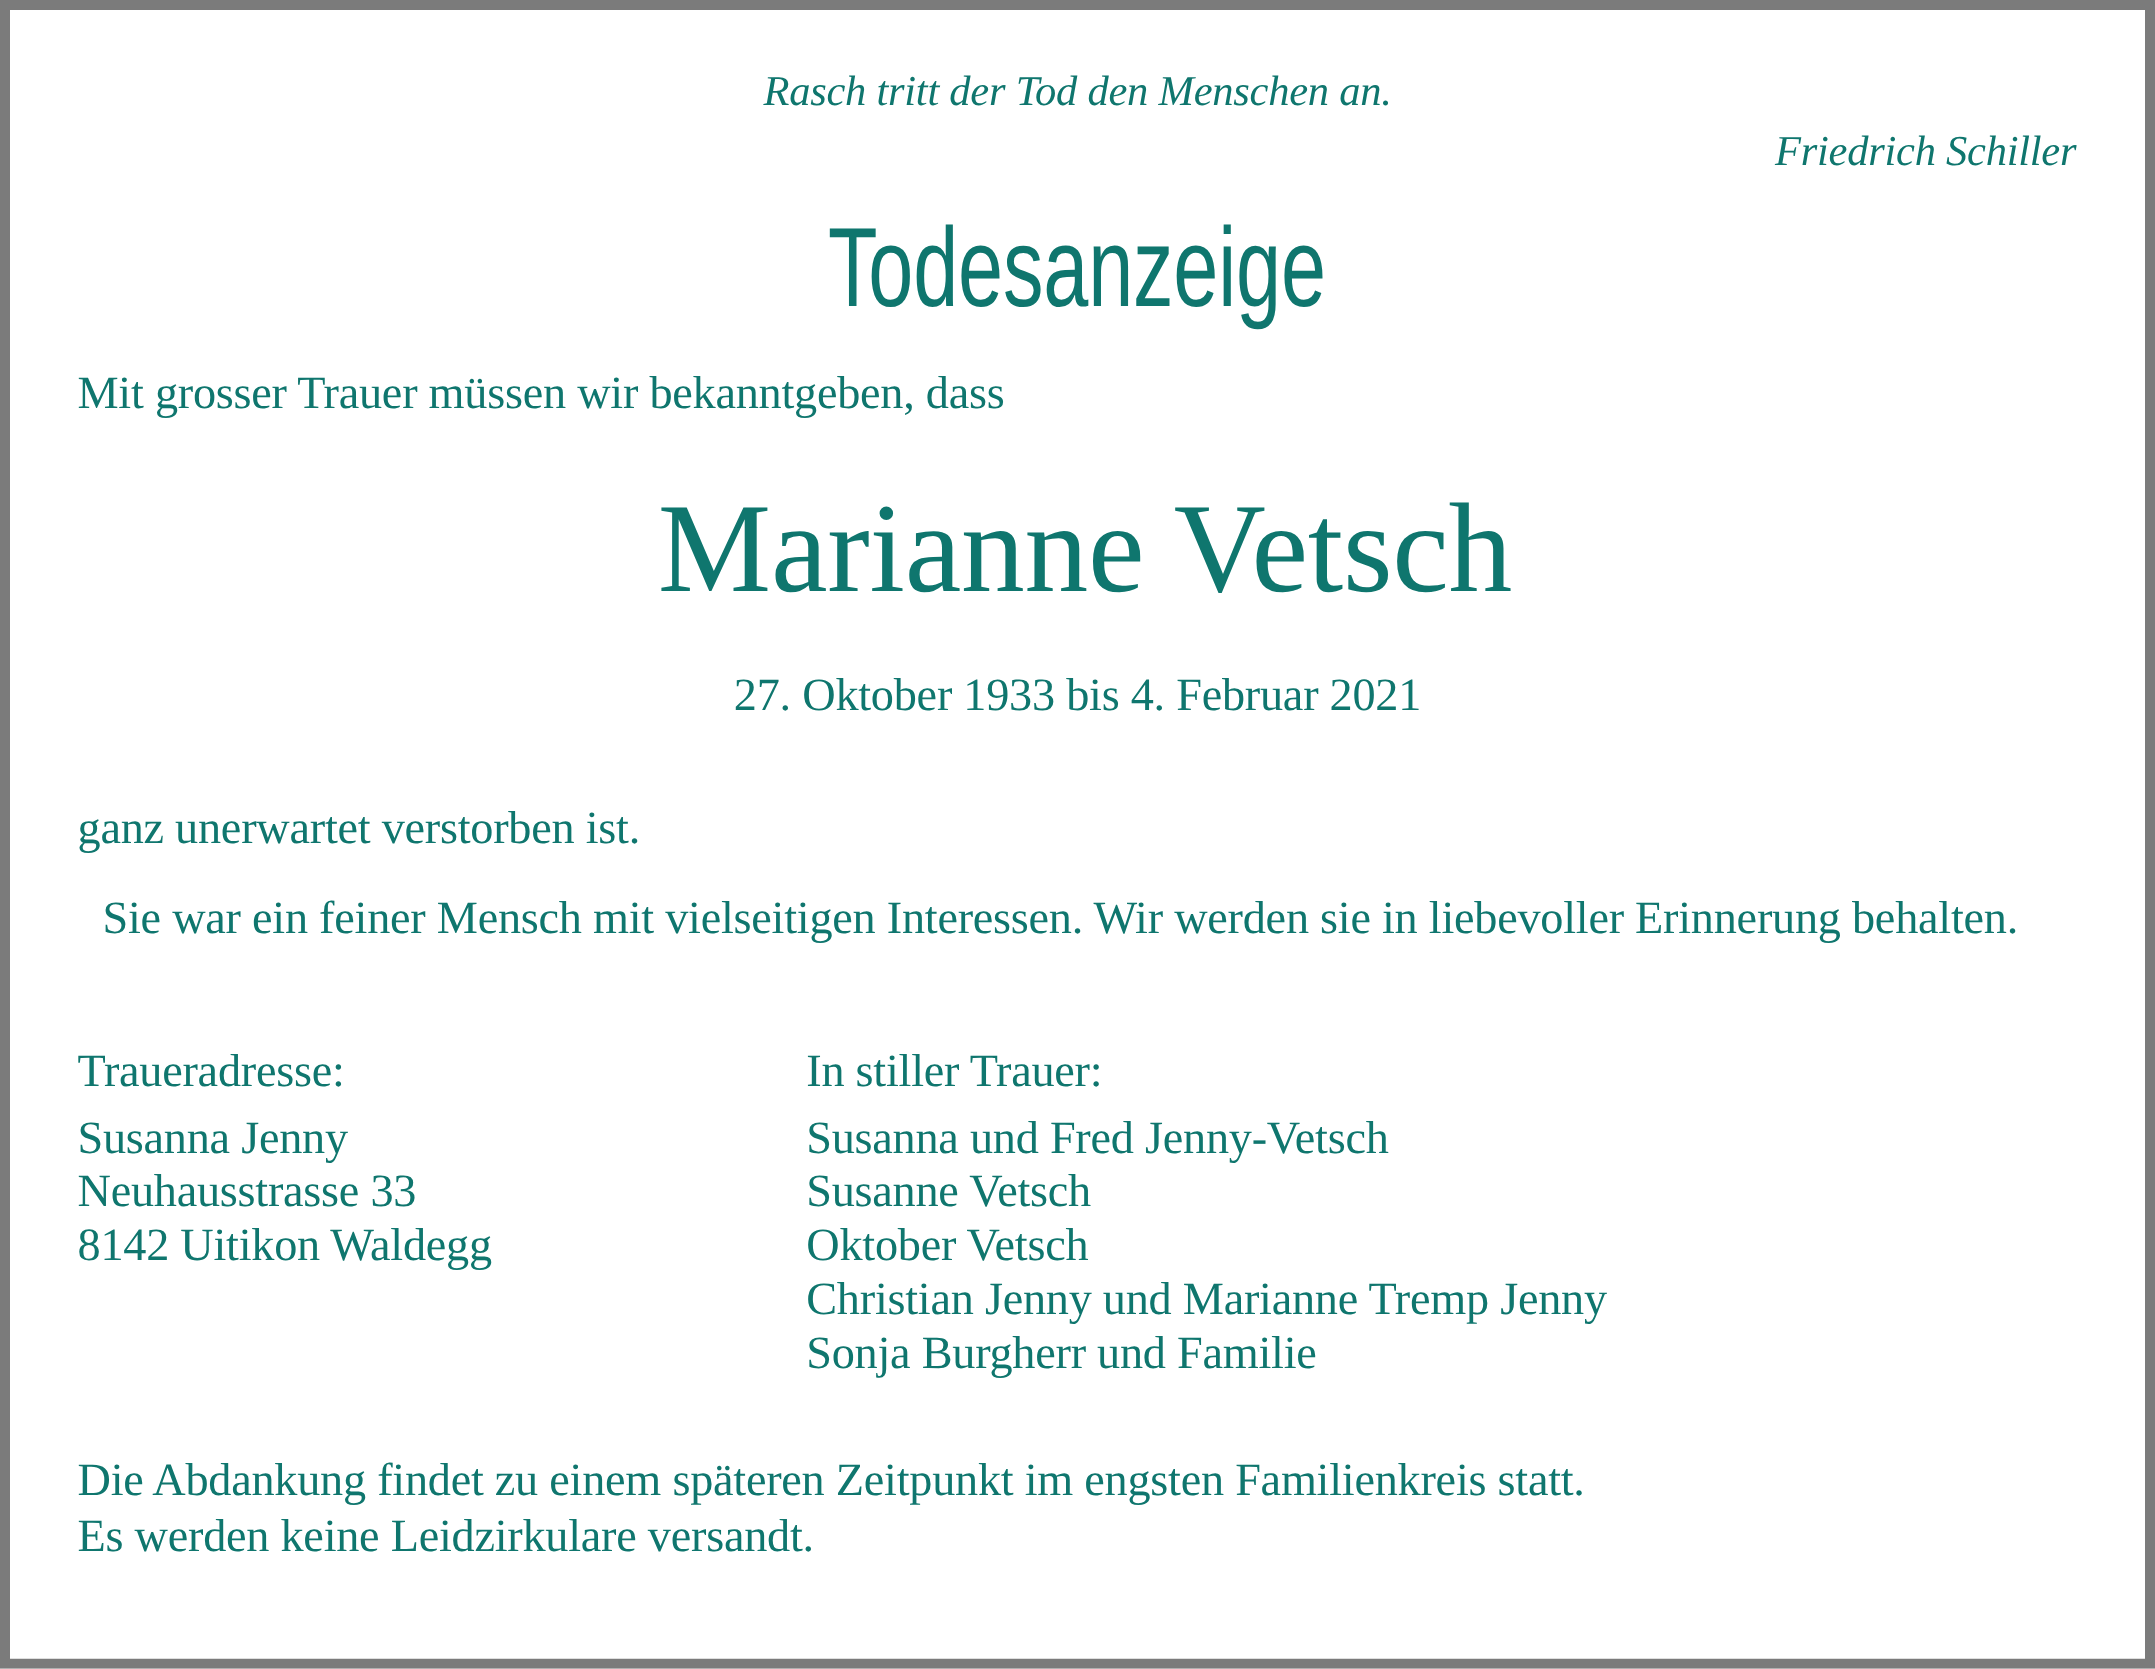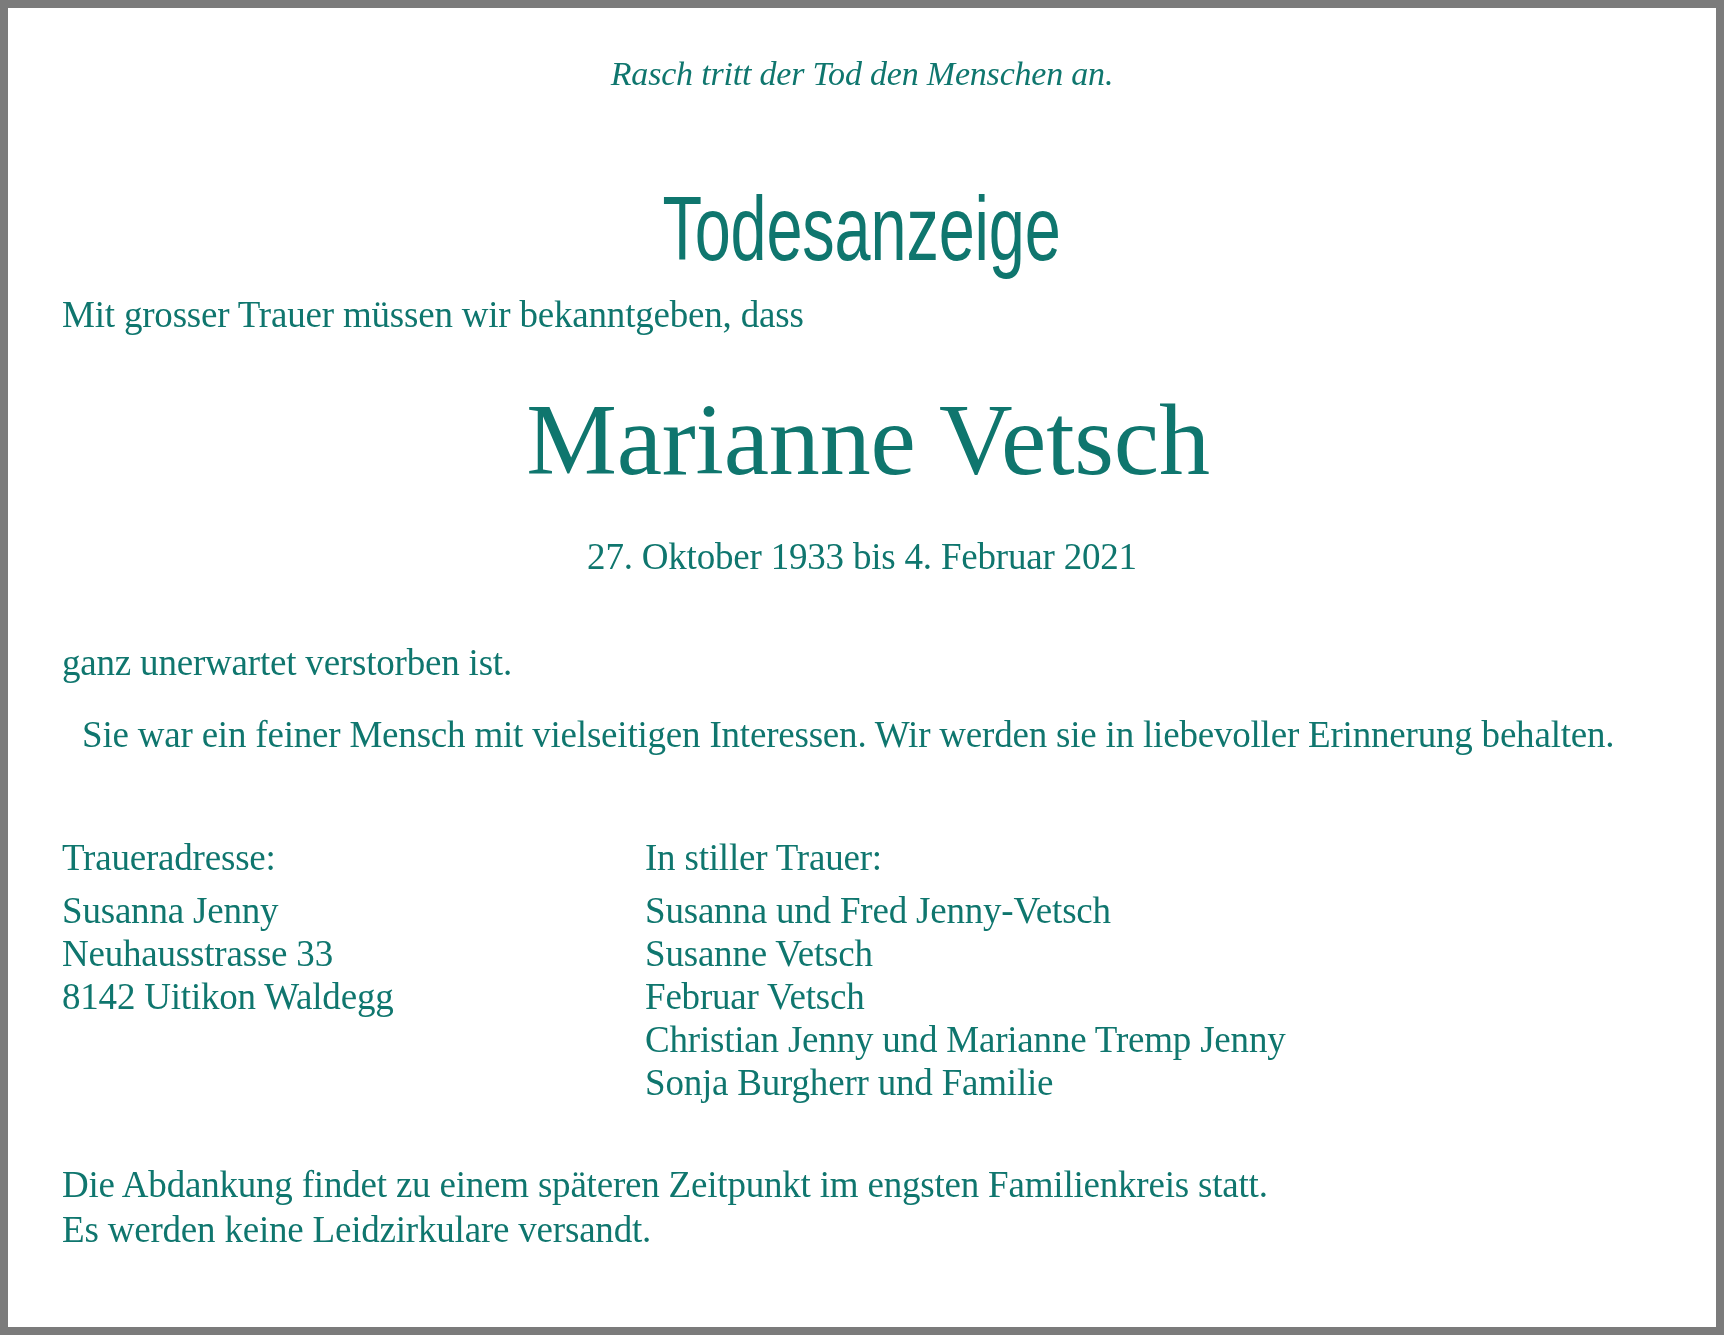--- a/index.html
+++ b/index.html
@@ -31,21 +31,21 @@
     font-style: italic;
     font-size: 34px;
     line-height: 1.15;
   }
   .title {
     top: 160px;
     font-family: "Liberation Sans", sans-serif;
     font-size: 90px;
     font-weight: normal;
     line-height: 1.0;
-    margin: 16px;
+    margin: 2px;
   }
   .title .squeeze {
     display: inline-block;
     transform: scaleX(0.72);
     transform-origin: 50% 50%;
   }
   .intro {
     top: 286px;
     left: 54px;
     font-size: 37px;
@@ -77,20 +77,21 @@
   .footer { top: 1154px; left: 54px; font-size: 37px; }
   .footer-line { line-height: 45px; white-space: nowrap; }
 </style>
 </head>
 <body>
 
 <div class="page">
 
   <div class="abs centered quote">Rasch tritt der Tod den Menschen an.</div>
 
+  <div class="abs attribution">Friedrich Schiller</div>
 
   <h1 class="abs centered title"><span class="squeeze">Todesanzeige</span></h1>
 
   <div class="abs intro">Mit grosser Trauer müssen wir bekanntgeben, dass</div>
 
   <h2 class="abs centered name">Marianne Vetsch</h2>
 
   <div class="abs centered dates">27. Oktober 1933 bis 4. Februar 2021</div>
 
   <div class="abs body-line-1">ganz unerwartet verstorben ist.</div>
@@ -101,21 +102,21 @@
     <div class="col-header">Traueradresse:</div>
     <div class="col-line">Susanna Jenny</div>
     <div class="col-line">Neuhausstrasse 33</div>
     <div class="col-line">8142 Uitikon Waldegg</div>
   </div>
 
   <div class="abs col col-right">
     <div class="col-header">In stiller Trauer:</div>
     <div class="col-line">Susanna und Fred Jenny-Vetsch</div>
     <div class="col-line">Susanne Vetsch</div>
-    <div class="col-line">Februar Vetsch</div>
+    <div class="col-line">Oktober Vetsch</div>
     <div class="col-line">Christian Jenny und Marianne Tremp Jenny</div>
     <div class="col-line">Sonja Burgherr und Familie</div>
   </div>
 
   <div class="abs footer">
     <div class="footer-line">Die Abdankung findet zu einem späteren Zeitpunkt im engsten Familienkreis statt.</div>
     <div class="footer-line">Es werden keine Leidzirkulare versandt.</div>
   </div>
 
 </div>

